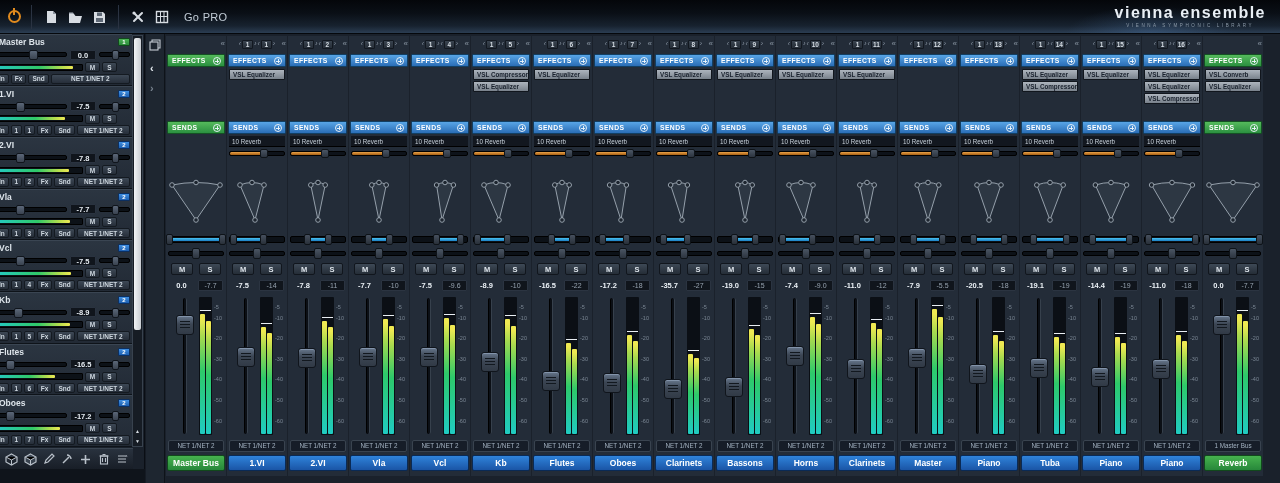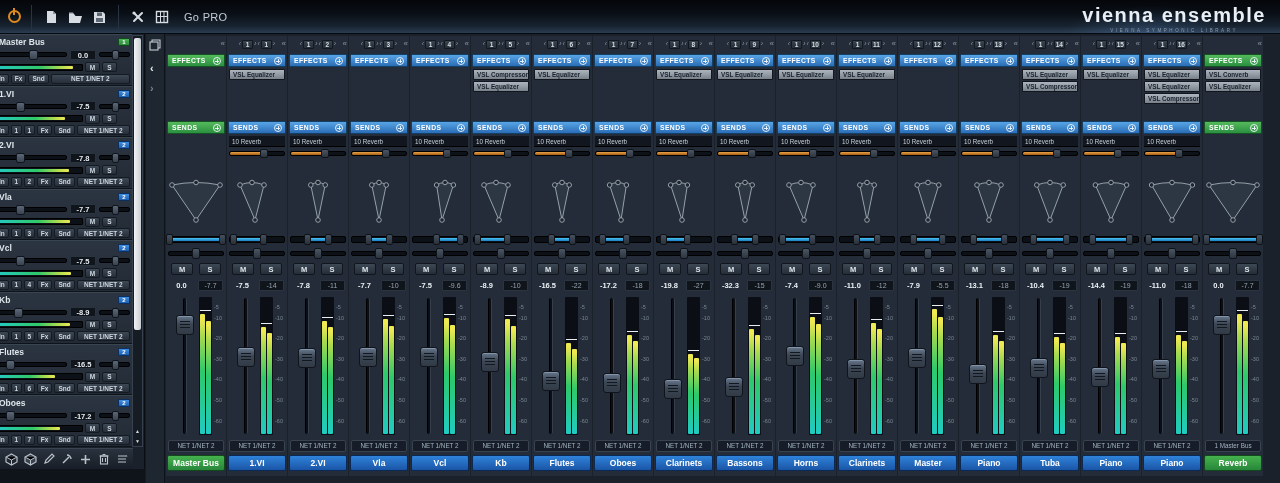--- a/index.html
+++ b/index.html
@@ -11,21 +11,21 @@
 .topbar{position:absolute;left:0;top:0;width:1280px;height:34px;
   background:radial-gradient(120px 40px at 1150px 34px,rgba(90,140,200,.28),rgba(0,0,0,0) 70%),
              linear-gradient(180deg,#04060a 0%,#0a0f16 40%,#17222f 78%,#2b3d52 100%);
   border-bottom:1px solid #05080c;display:flex;align-items:center;z-index:5}
 .tb-sep{width:1px;height:24px;background:#2a3342;margin:0 7px}
 .tb-btn{width:24px;height:24px;display:flex;align-items:center;justify-content:center;border-radius:2px}
 .power{width:13px;height:13px;border:2px solid #e08a1e;border-radius:50%;position:relative;margin-left:4px}
 .power::after{content:"";position:absolute;left:50%;top:-4px;width:2px;height:7px;background:#e08a1e;transform:translateX(-50%)}
 .gopro{color:#c2ccd6;font-size:11px;margin-left:10px;letter-spacing:.3px}
 .logo-wrap{position:absolute;right:14px;top:4px;text-align:center}
-.logo{color:#e9eff5;font-size:20px;letter-spacing:1.5px;font-weight:bold}
+.logo{color:#e9eff5;font-size:16px;letter-spacing:1.5px;font-weight:bold}
 .tagline{color:#8c9aa8;font-size:4.5px;letter-spacing:2.6px;margin-top:1px}
 
 
 .sidebar{position:absolute;left:0;top:34px;width:145px;height:449px;background:#1a212b;border-right:1px solid #0a0e14}
 .side-list{position:absolute;left:0;top:0;width:132px;height:414px;overflow:hidden}
 .schan{position:relative;height:51.6px;background:linear-gradient(180deg,#2b3541,#222a35);
   border-bottom:1px solid #0e1319;border-top:1px solid #3a4552;overflow:hidden}
 .schan-inner{position:relative;margin-left:-7px;width:140px;height:100%}
 .srow1{display:flex;align-items:center;height:13px;padding:1px 3px 0 6px}
 .sname{color:#dde4ea;font-size:8.5px;font-weight:bold;flex:1;white-space:nowrap;overflow:hidden}
@@ -1174,21 +1174,21 @@
     </div>
     <div class="pan-slider">
       <i class="p-track"></i>
       <i class="p-handle"></i>
     </div>
     <div class="ms-row">
       <span class="ms-btn">M</span>
       <span class="ms-btn">S</span>
     </div>
     <div class="val-row">
-      <span class="fader-val">-19.8</span>
+      <span class="fader-val">-35.7</span>
       <span class="peak-val">-27</span>
     </div>
     <div class="fader-area">
       <span class="f-track"></span>
       <span class="f-handle" style="top: 83.56px;"></span>
       <span class="meter">
         <i class="mbar l" style="height: 80.3636px;"></i>
         <i class="mbar r" style="height: 75.5418px;"></i>
         <i class="peak-tick" style="top: 52.6364px;"></i>
       </span>
@@ -1252,21 +1252,21 @@
     </div>
     <div class="pan-slider">
       <i class="p-track"></i>
       <i class="p-handle"></i>
     </div>
     <div class="ms-row">
       <span class="ms-btn">M</span>
       <span class="ms-btn">S</span>
     </div>
     <div class="val-row">
-      <span class="fader-val">-32.3</span>
+      <span class="fader-val">-19.0</span>
       <span class="peak-val">-15</span>
     </div>
     <div class="fader-area">
       <span class="f-track"></span>
       <span class="f-handle" style="top: 81.8px;"></span>
       <span class="meter">
         <i class="mbar l" style="height: 105.091px;"></i>
         <i class="mbar r" style="height: 98.7855px;"></i>
         <i class="peak-tick" style="top: 27.9091px;"></i>
       </span>
@@ -1560,21 +1560,21 @@
     </div>
     <div class="pan-slider">
       <i class="p-track"></i>
       <i class="p-handle"></i>
     </div>
     <div class="ms-row">
       <span class="ms-btn">M</span>
       <span class="ms-btn">S</span>
     </div>
     <div class="val-row">
-      <span class="fader-val">-13.1</span>
+      <span class="fader-val">-20.5</span>
       <span class="peak-val">-18</span>
     </div>
     <div class="fader-area">
       <span class="f-track"></span>
       <span class="f-handle" style="top: 68.82px;"></span>
       <span class="meter">
         <i class="mbar l" style="height: 98.9091px;"></i>
         <i class="mbar r" style="height: 92.9745px;"></i>
         <i class="peak-tick" style="top: 34.0909px;"></i>
       </span>
@@ -1639,21 +1639,21 @@
     </div>
     <div class="pan-slider">
       <i class="p-track"></i>
       <i class="p-handle"></i>
     </div>
     <div class="ms-row">
       <span class="ms-btn">M</span>
       <span class="ms-btn">S</span>
     </div>
     <div class="val-row">
-      <span class="fader-val">-10.4</span>
+      <span class="fader-val">-19.1</span>
       <span class="peak-val">-19</span>
     </div>
     <div class="fader-area">
       <span class="f-track"></span>
       <span class="f-handle" style="top: 62.88px;"></span>
       <span class="meter">
         <i class="mbar l" style="height: 96.8485px;"></i>
         <i class="mbar r" style="height: 91.0376px;"></i>
         <i class="peak-tick" style="top: 36.1515px;"></i>
       </span>

